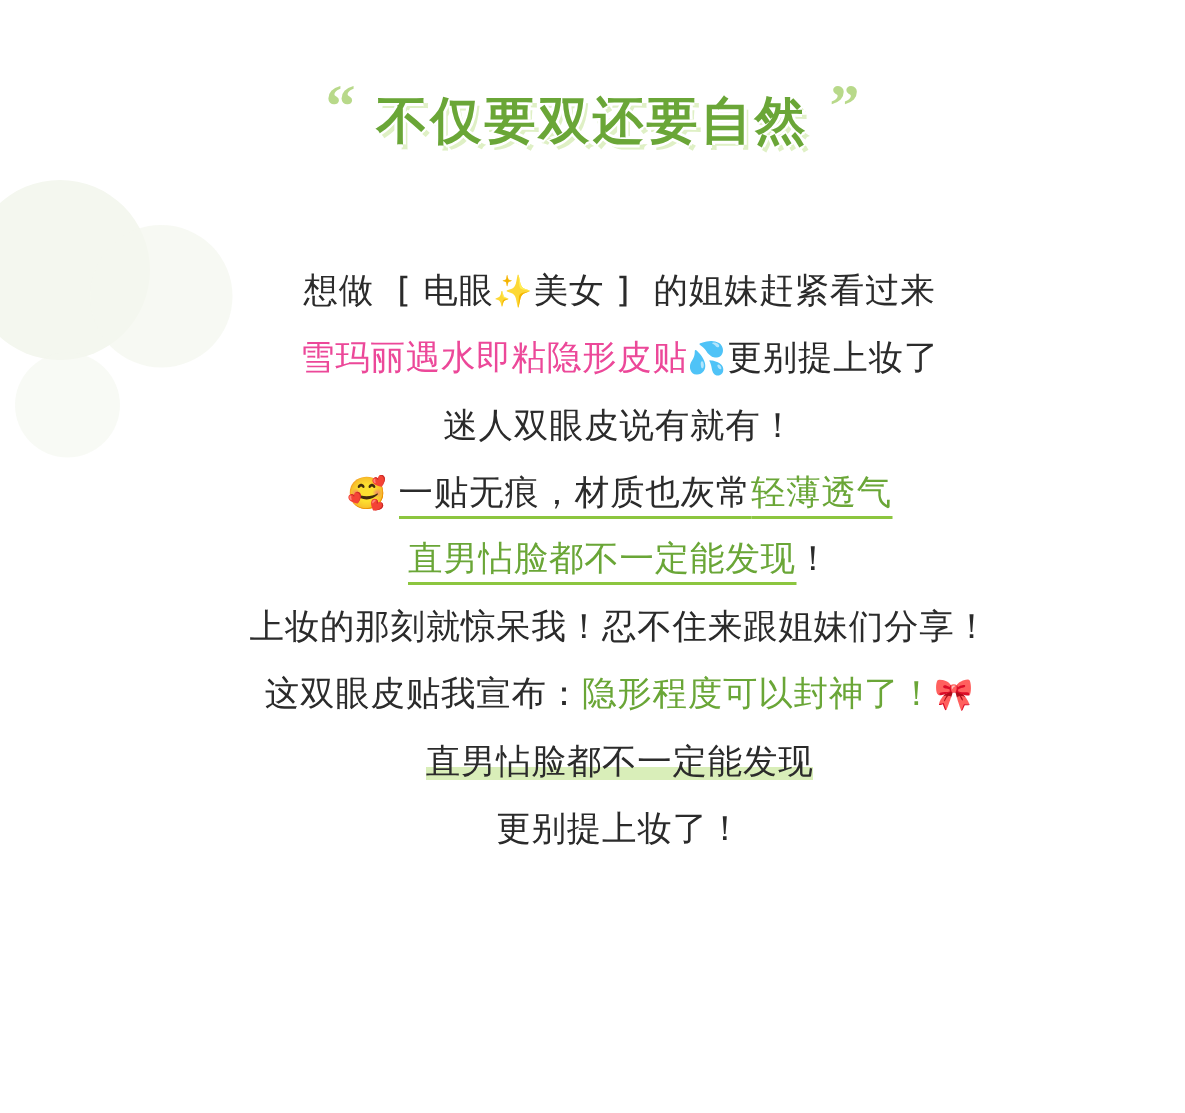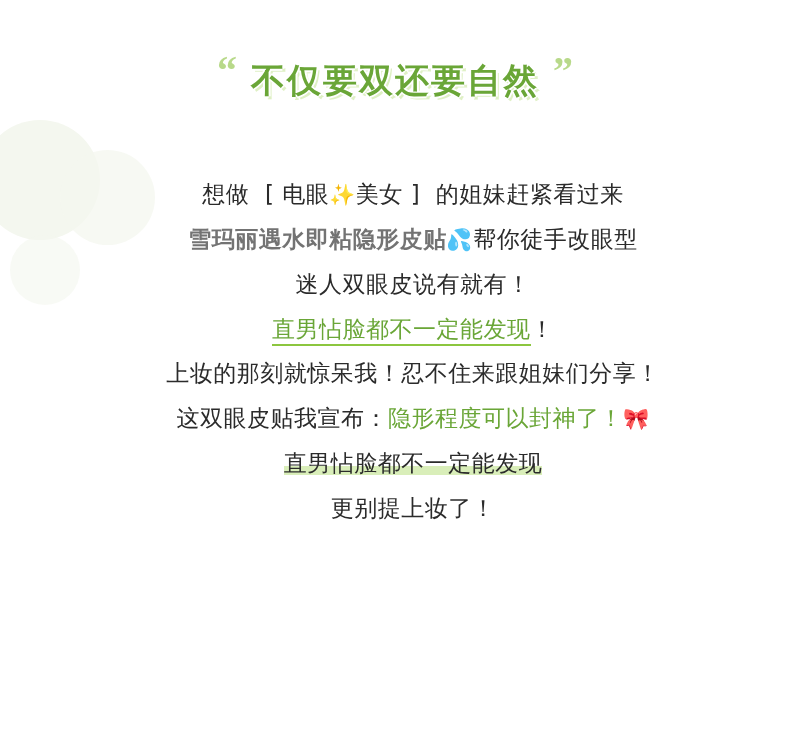--- a/index.html
+++ b/index.html
@@ -76,21 +76,21 @@
   }
   .line {
     font-size: 23px;
     color: #2b2b2b;
     line-height: 1.95;
     letter-spacing: 0.5px;
     font-family: "DejaVu Sans", "Liberation Sans", sans-serif;
     white-space: nowrap;
     padding-left: 36px;
   }
-  .teal { color: #737373; font-weight: bold; }
+  .teal { color: #ec4899; }
   .green { color: #6aa637; }
   .hl-green {
     background: linear-gradient(to bottom, transparent 62%, #d9eeb9 62%, #d9eeb9 96%, transparent 96%);
   }
   .underline-green {
     border-bottom: 2px solid #8cc63f;
     padding-bottom: 2px;
   }
   .emoji {
     font-family: "DejaVu Sans", sans-serif;
@@ -113,24 +113,25 @@
   <div class="content">
 
     <div class="headline-wrap">
       <span class="quote-mark quote-left">“</span><span class="headline">不仅要双</span><span class="headline gap"></span><span class="headline">还要自然</span><span class="quote-mark quote-right">”</span>
     </div>
 
     <div class="body-copy">
 
       <div class="line"><span>想做&nbsp;&nbsp;[ 电眼</span><span class="emoji sparkle">✨</span><span>美女 ]&nbsp;&nbsp;的姐妹赶紧看过来</span></div>
 
-      <div class="line"><span class="teal">雪玛丽遇水即粘隐形皮贴</span><span class="emoji drop">💦</span><span>帮你徒手改眼型</span></div>
+      <div class="line"><span class="teal">雪玛丽遇水即粘隐形皮贴</span><span class="emoji drop">💦</span><span>更别提上妆了</span></div>
 
       <div class="line">迷人双眼皮说有就有！</div>
 
+      <div class="line"><span class="emoji blush">🥰</span>&nbsp;<span class="underline-green">一贴无痕，材质也灰常</span><span class="underline-green green">轻薄透气</span></div>
 
       <div class="line"><span class="green underline-green">直男怗脸都不一定能发现</span><span>！</span></div>
 
       <div class="line">上妆的那刻就惊呆我！忍不住来跟姐妹们分享！</div>
 
       <div class="line"><span>这双眼皮贴我宣布：</span><span class="green">隐形程度可以封神了！</span><span class="emoji bow">🎀</span></div>
 
       <div class="line"><span class="hl-green">直男怗脸都不一定能发现</span></div>
 
       <div class="line">更别提上妆了！</div>

